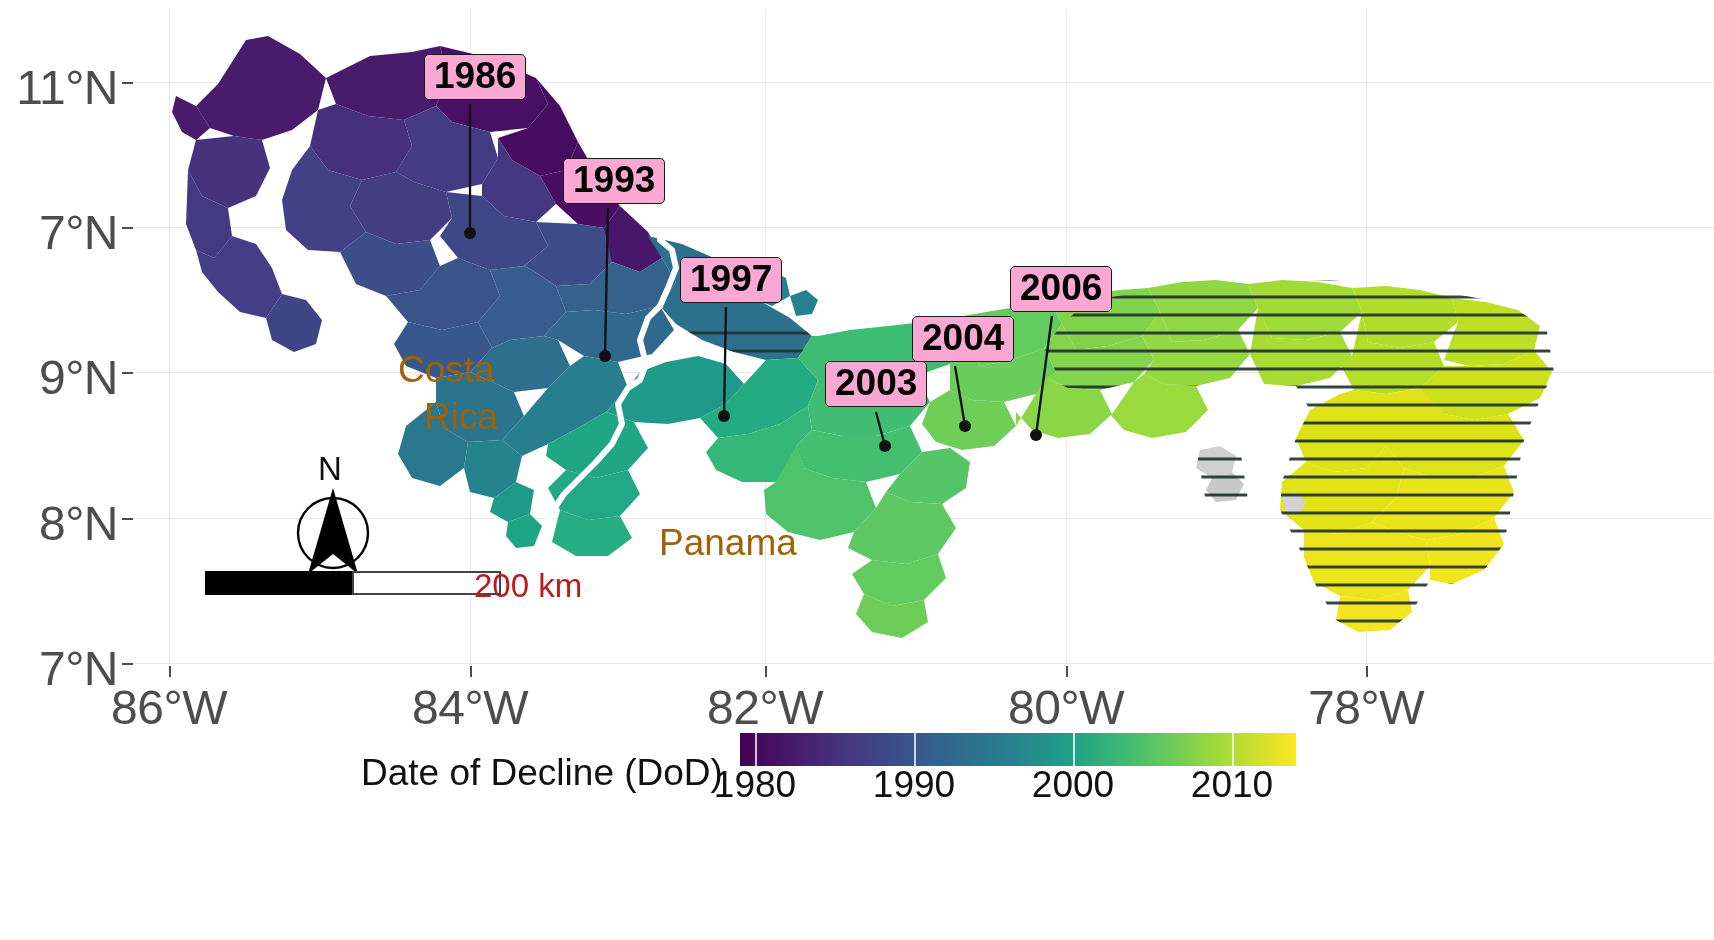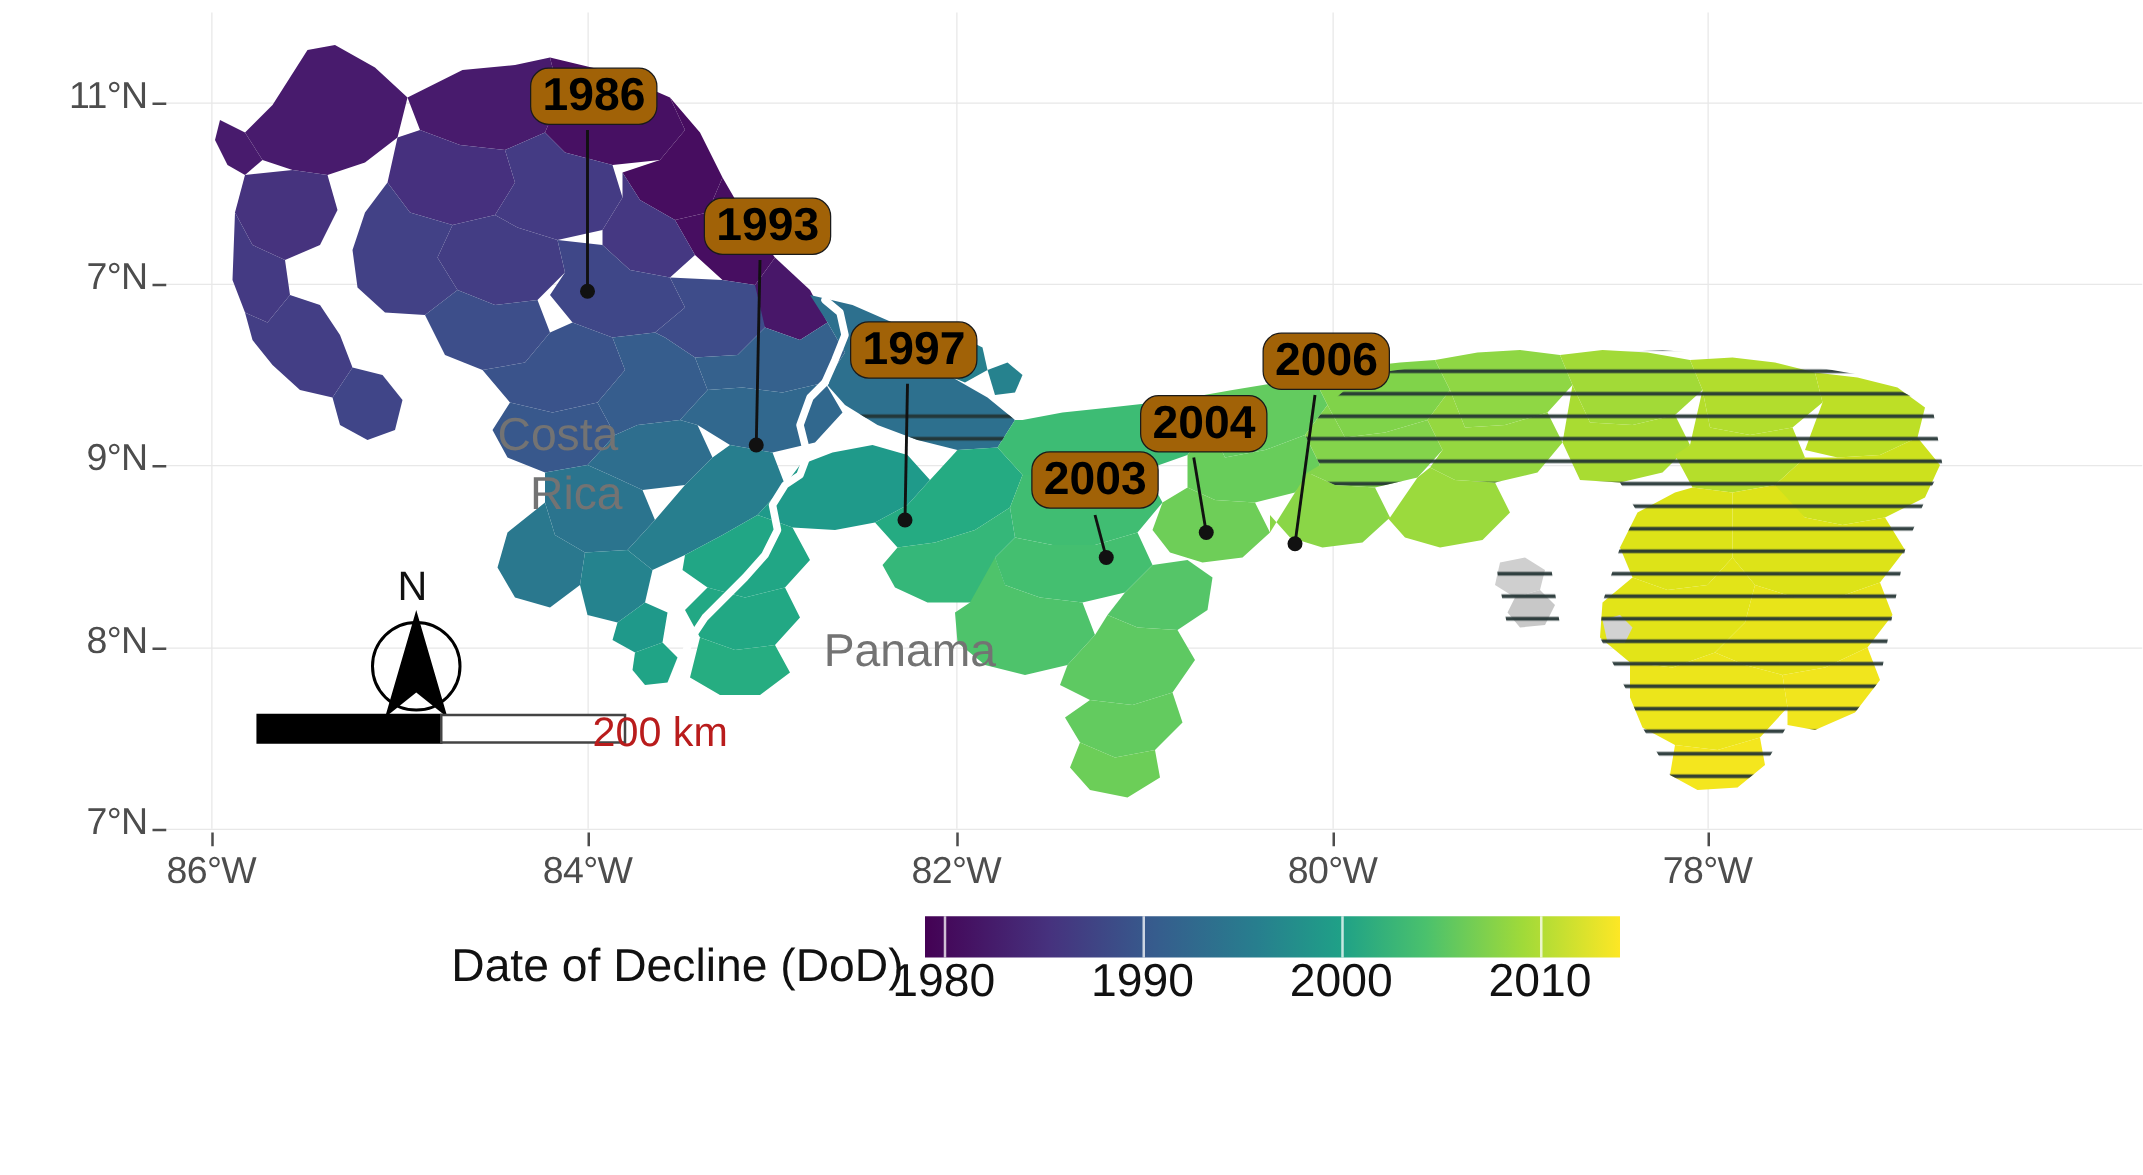--- a/index.html
+++ b/index.html
@@ -14,21 +14,21 @@
     position: relative;
     width: 1714px;
     height: 940px;
     background: #ffffff;
   }
 
   
   .axis-label {
     position: absolute;
     color: #4d4d4d;
-    font-size: 30px;
+    font-size: 48px;
     font-family: "Liberation Sans", sans-serif;
     white-space: nowrap;
     letter-spacing: -0.5px;
   }
   .lat-label { text-align: right; }
   .lon-label { text-align: center; }
 
   .tick {
     position: absolute;
     background: #4d4d4d;
@@ -45,47 +45,48 @@
 
   
   #map-svg {
     position: absolute;
     left: 0; top: 0;
   }
 
   
   .callout {
     position: absolute;
-    background: #a16207;
+    background: #f9a8d4;
     border: 1.6px solid #1a1a1a;
-    border-radius: 15px;
+    border-radius: 5px;
     padding: 1px 9px 4px 9px;
     font-size: 37px;
     font-weight: bold;
     color: #000;
     line-height: 1.06;
     font-family: "Liberation Sans", sans-serif;
     white-space: nowrap;
     z-index: 20;
   }
   .leader {
     position: absolute;
     z-index: 15;
   }
   .leader line { stroke: #111; stroke-width: 2.3px; }
   .leader circle { fill: #111; }
 
   
   .country-label {
     position: absolute;
     font-size: 37px;
-    color: #737373;
+    color: #a16207;
     font-family: "Liberation Sans", sans-serif;
     white-space: nowrap;
     z-index: 12;
+    margin-top: 22px;
   }
 
   
   #north-arrow { position: absolute; z-index: 14; }
   .north-letter {
     position: absolute;
     font-size: 33px;
     color: #111;
     font-family: "Liberation Sans", sans-serif;
     z-index: 14;

